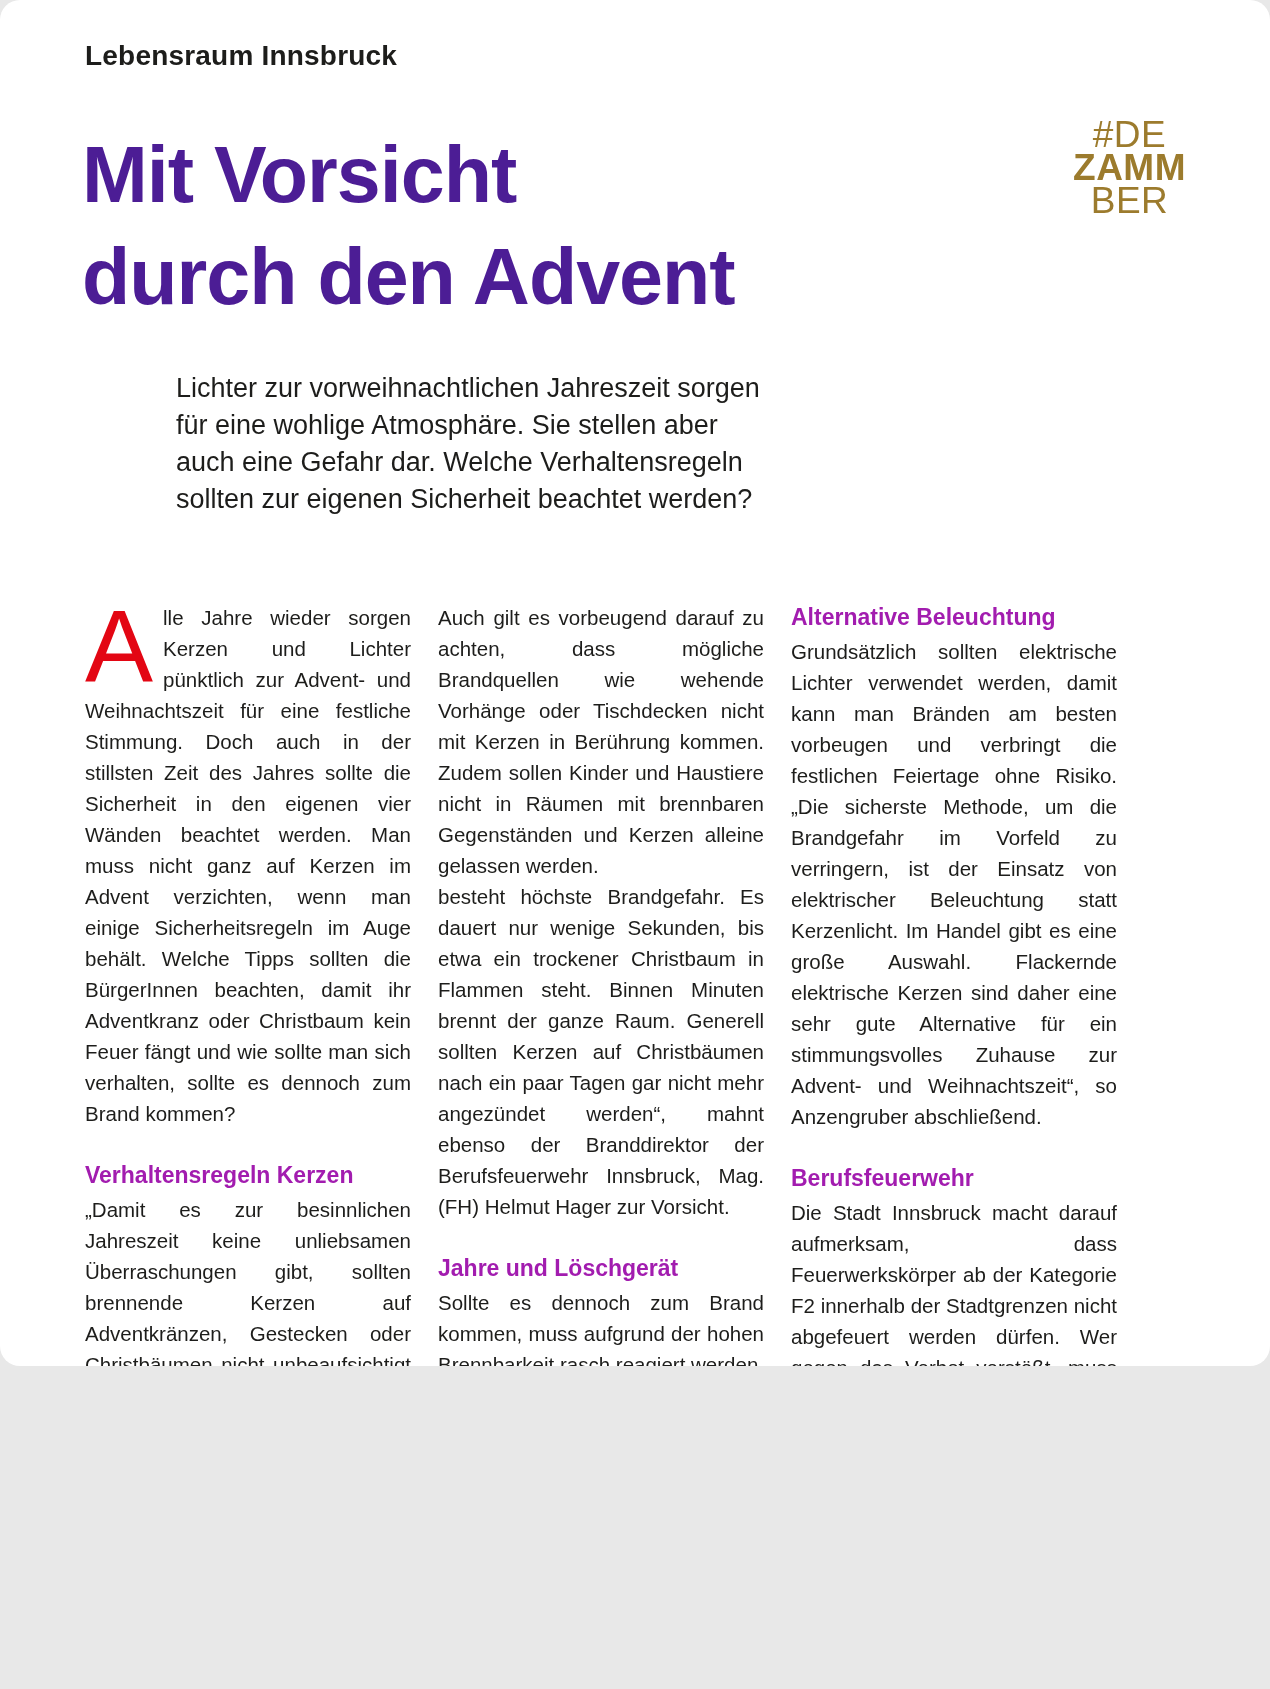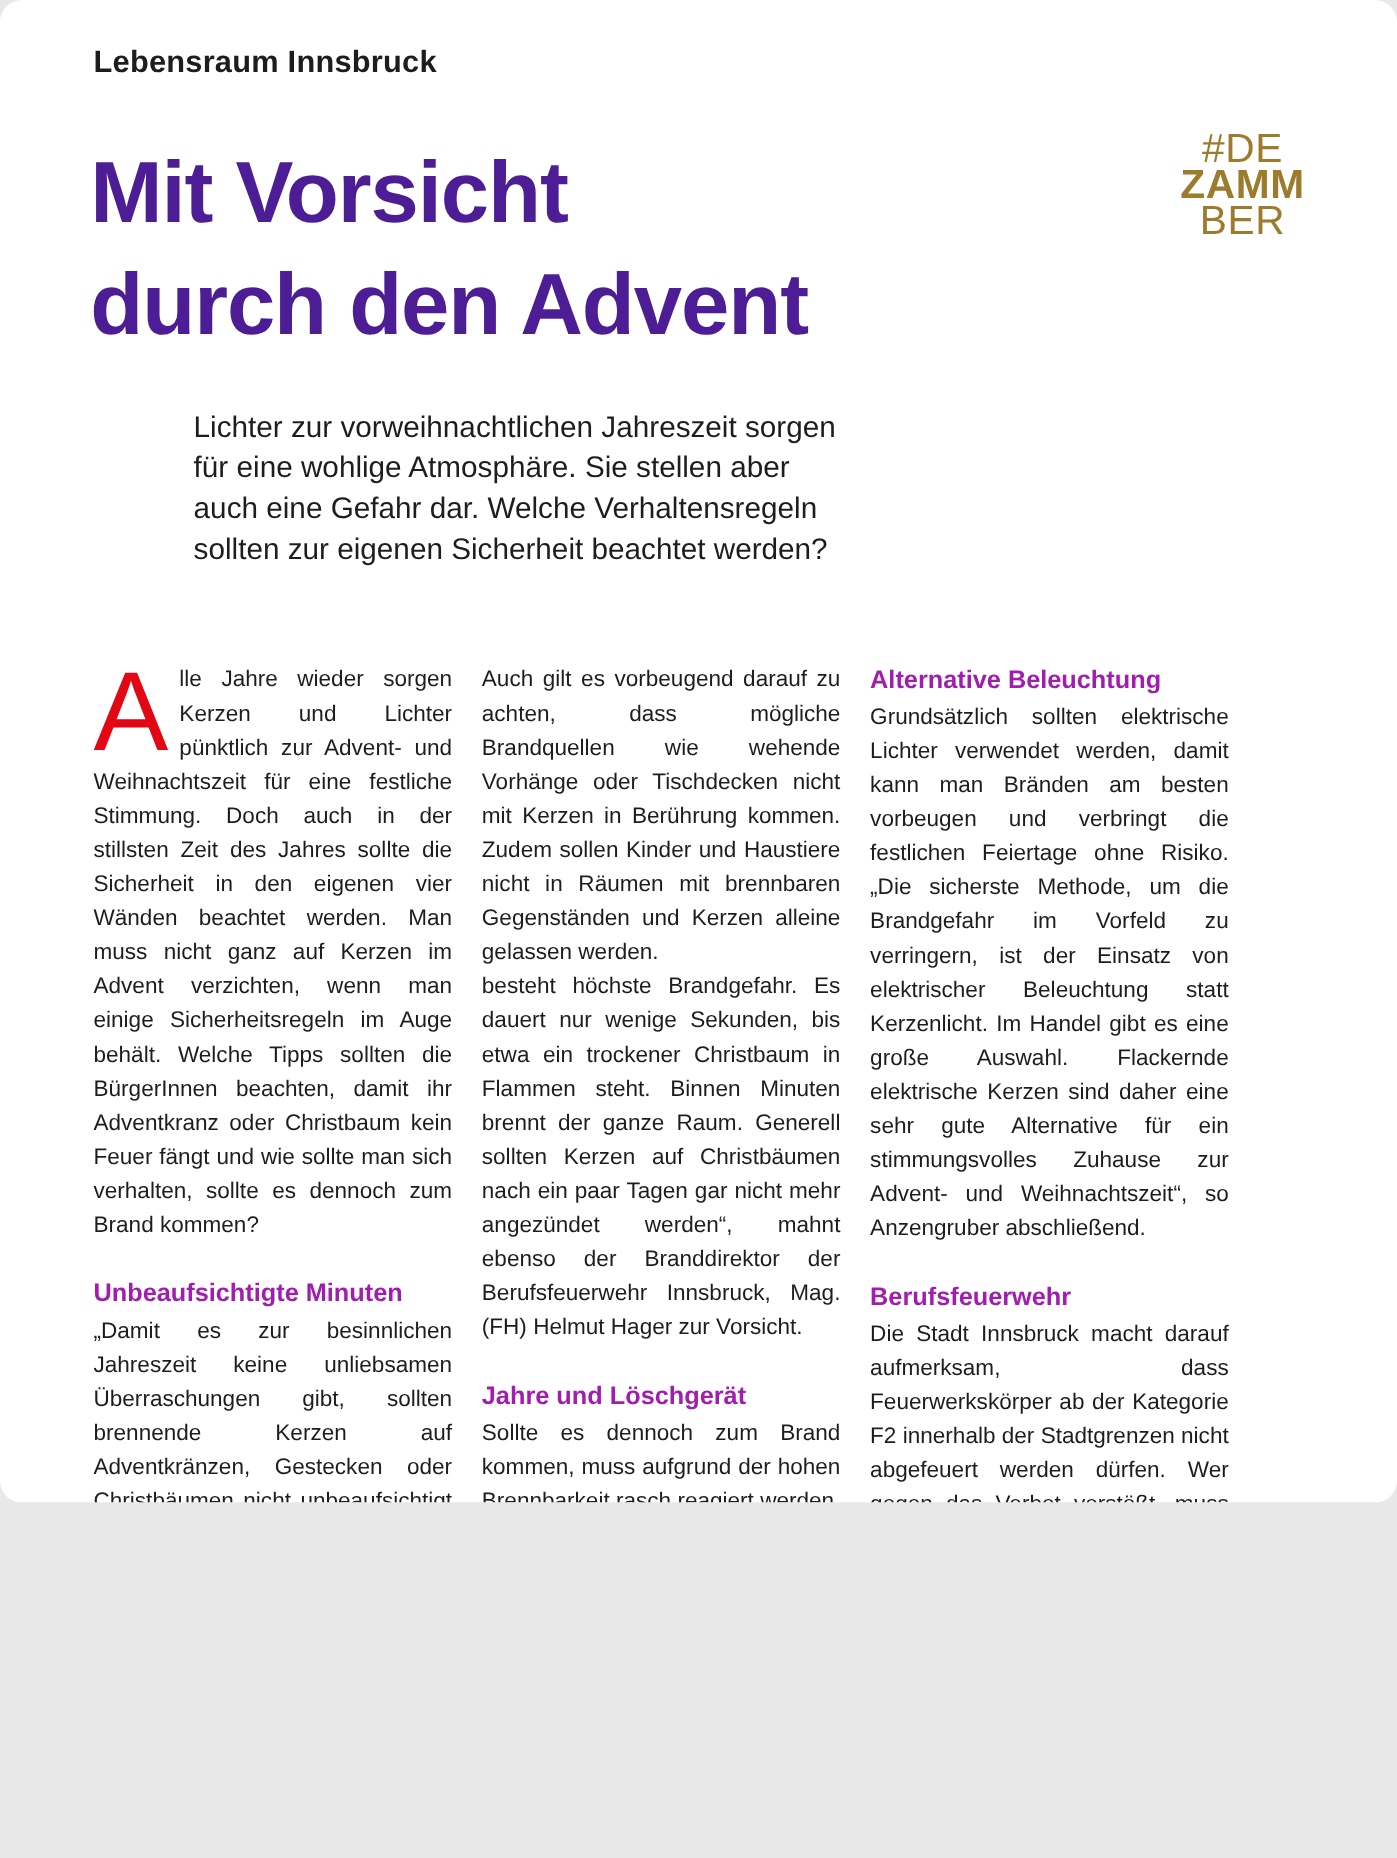--- a/index.html
+++ b/index.html
@@ -88,21 +88,21 @@
     <div class="bold">ZAMM</div>
     <div class="thin">BER</div>
   </div>
 
   <div class="lead">Lichter zur vorweihnachtlichen Jahreszeit sorgen für eine wohlige Atmosphäre. Sie stellen aber auch eine Gefahr dar. Welche Verhaltensregeln sollten zur eigenen Sicherheit beachtet werden?</div>
 
   <div class="columns">
 
     <div class="col">
       <p><span class="dropcap">A</span><span>lle Jahre wieder sorgen Kerzen und Lichter pünktlich zur Advent- und Weihnachtszeit für eine festliche Stimmung. Doch auch in der stillsten Zeit des Jahres sollte die Sicherheit in den eigenen vier Wänden beachtet werden. Man muss nicht ganz auf Kerzen im Advent verzichten, wenn man einige Sicherheitsregeln im Auge behält. Welche Tipps sollten die BürgerInnen beachten, damit ihr Adventkranz oder Christbaum kein Feuer fängt und wie sollte man sich verhalten, sollte es dennoch zum Brand kommen?</span></p>
-      <div class="subhead">Unbeaufsichtigte Minuten</div>
+      <div class="subhead">Verhaltensregeln Kerzen</div>
       <p>„Damit es zur besinnlichen Jahreszeit keine unliebsamen Überraschungen gibt, sollten brennende Kerzen auf Adventkränzen, Gestecken oder Christbäumen nicht unbeaufsichtigt bleiben“, betont der für Sicherheit und Feuerwehr zuständige Vizebürgermeister Ing. Mag. Johannes Anzengruber, BSc und ergänzt: „Kränze sollten jedenfalls einen festen Standplatz haben, um nicht zu verrutschen oder herunterzufallen. Sorgen Sie für einen festen, aufrechten Halt der Kerzen auf dem Adventkranz und am Christbaum. Vor allem beim Verlassen des Zimmers wird empfohlen, die Kerzen auf jeden Fall vorher zu löschen.“</p>
 
     </div>
 
     <div class="col">
       <p>Auch gilt es vorbeugend darauf zu achten, dass mögliche Brandquellen wie wehende Vorhänge oder Tischdecken nicht mit Kerzen in Berührung kommen. Zudem sollen Kinder und Haustiere nicht in Räumen mit brennbaren Gegenständen und Kerzen alleine gelassen werden.</p>
       <p>besteht höchste Brandgefahr. Es dauert nur wenige Sekunden, bis etwa ein trockener Christbaum in Flammen steht. Binnen Minuten brennt der ganze Raum. Generell sollten Kerzen auf Christbäumen nach ein paar Tagen gar nicht mehr angezündet werden“, mahnt ebenso der Branddirektor der Berufsfeuerwehr Innsbruck, Mag. (FH) Helmut Hager zur Vorsicht.</p>
       <div class="subhead">Jahre und Löschgerät</div>
       <p>Sollte es dennoch zum Brand kommen, muss aufgrund der hohen Brennbarkeit rasch reagiert werden. Ein gefüllter Wasserkübel, Feuerlöscher und eine Löschdecke sollten als Vorsichtsmaßnahmen stets griffbereit sein. Wichtig, wenn es brennt: Ruhe bewahren, löschen, wenn es gefahrlos möglich ist, und sofort über den Notruf 122 die Feuerwehr alarmieren, dann den Brandraum verlassen und Fenster und Türen hinter sich schließen. Empfehlenswert ist darüber hinaus die Anschaffung von Heimrauchmeldern, die nicht viel kosten, aber Leben retten können, Diese sind im einschlägigen Fachhandel sowie in Baumärkten in verschiedenen Ausführungen erhältlich.</p>
     </div>

